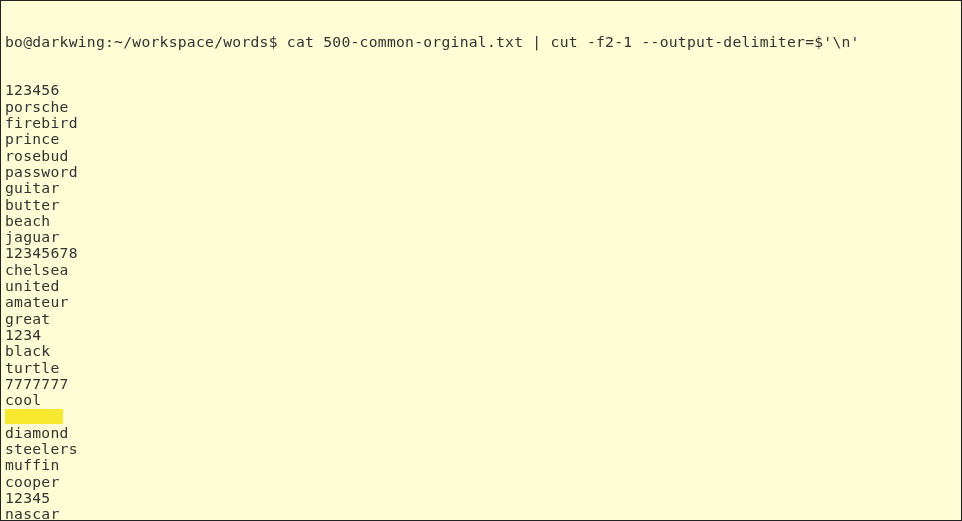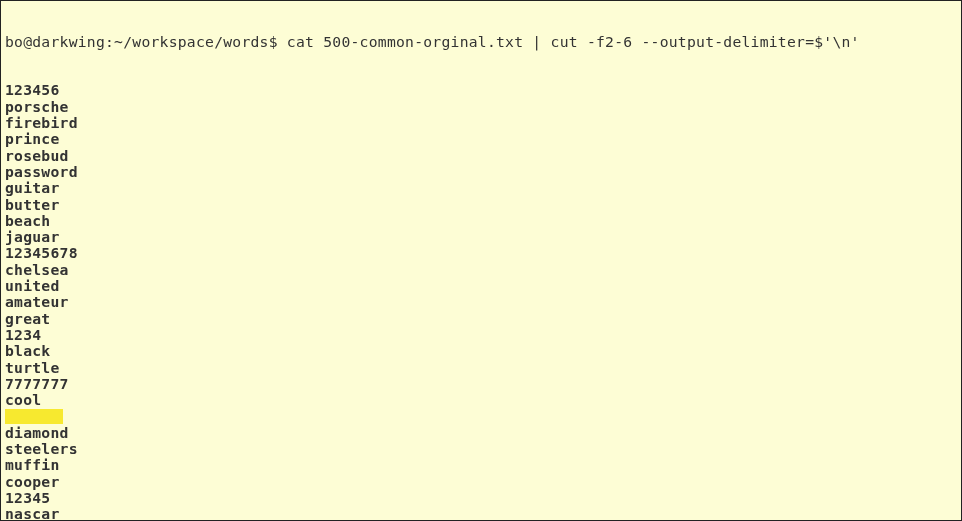--- a/index.html
+++ b/index.html
@@ -22,30 +22,29 @@
     color: #333;
     padding: 0 4px;
     white-space: pre;
     position: relative;
   }
   .prompt-line {
     display: block;
   }
   .output-line {
     display: block;
-    font-weight: bold;
   }
   .redacted {
     display: inline-block;
     width: 58px;
     height: 15px;
     background: #f7e92f;
     vertical-align: text-bottom;
     margin-top: 1px;
   }
 </style>
 </head>
 <body>
 
 <div class="terminal">
-  <span class="prompt-line">bo@darkwing:~/workspace/words$ cat 500-common-orginal.txt | cut -f2-6 --output-delimiter=$'\n'</span>
+  <span class="prompt-line">bo@darkwing:~/workspace/words$ cat 500-common-orginal.txt | cut -f2-1 --output-delimiter=$'\n'</span>
   <div id="output-container"><span class="output-line">123456</span><span class="output-line">porsche</span><span class="output-line">firebird</span><span class="output-line">prince</span><span class="output-line">rosebud</span><span class="output-line">password</span><span class="output-line">guitar</span><span class="output-line">butter</span><span class="output-line">beach</span><span class="output-line">jaguar</span><span class="output-line">12345678</span><span class="output-line">chelsea</span><span class="output-line">united</span><span class="output-line">amateur</span><span class="output-line">great</span><span class="output-line">1234</span><span class="output-line">black</span><span class="output-line">turtle</span><span class="output-line">7777777</span><span class="output-line">cool</span><span class="output-line"><span class="redacted"></span></span><span class="output-line">diamond</span><span class="output-line">steelers</span><span class="output-line">muffin</span><span class="output-line">cooper</span><span class="output-line">12345</span><span class="output-line">nascar</span></div>
 </div>
 
 </body></html>

